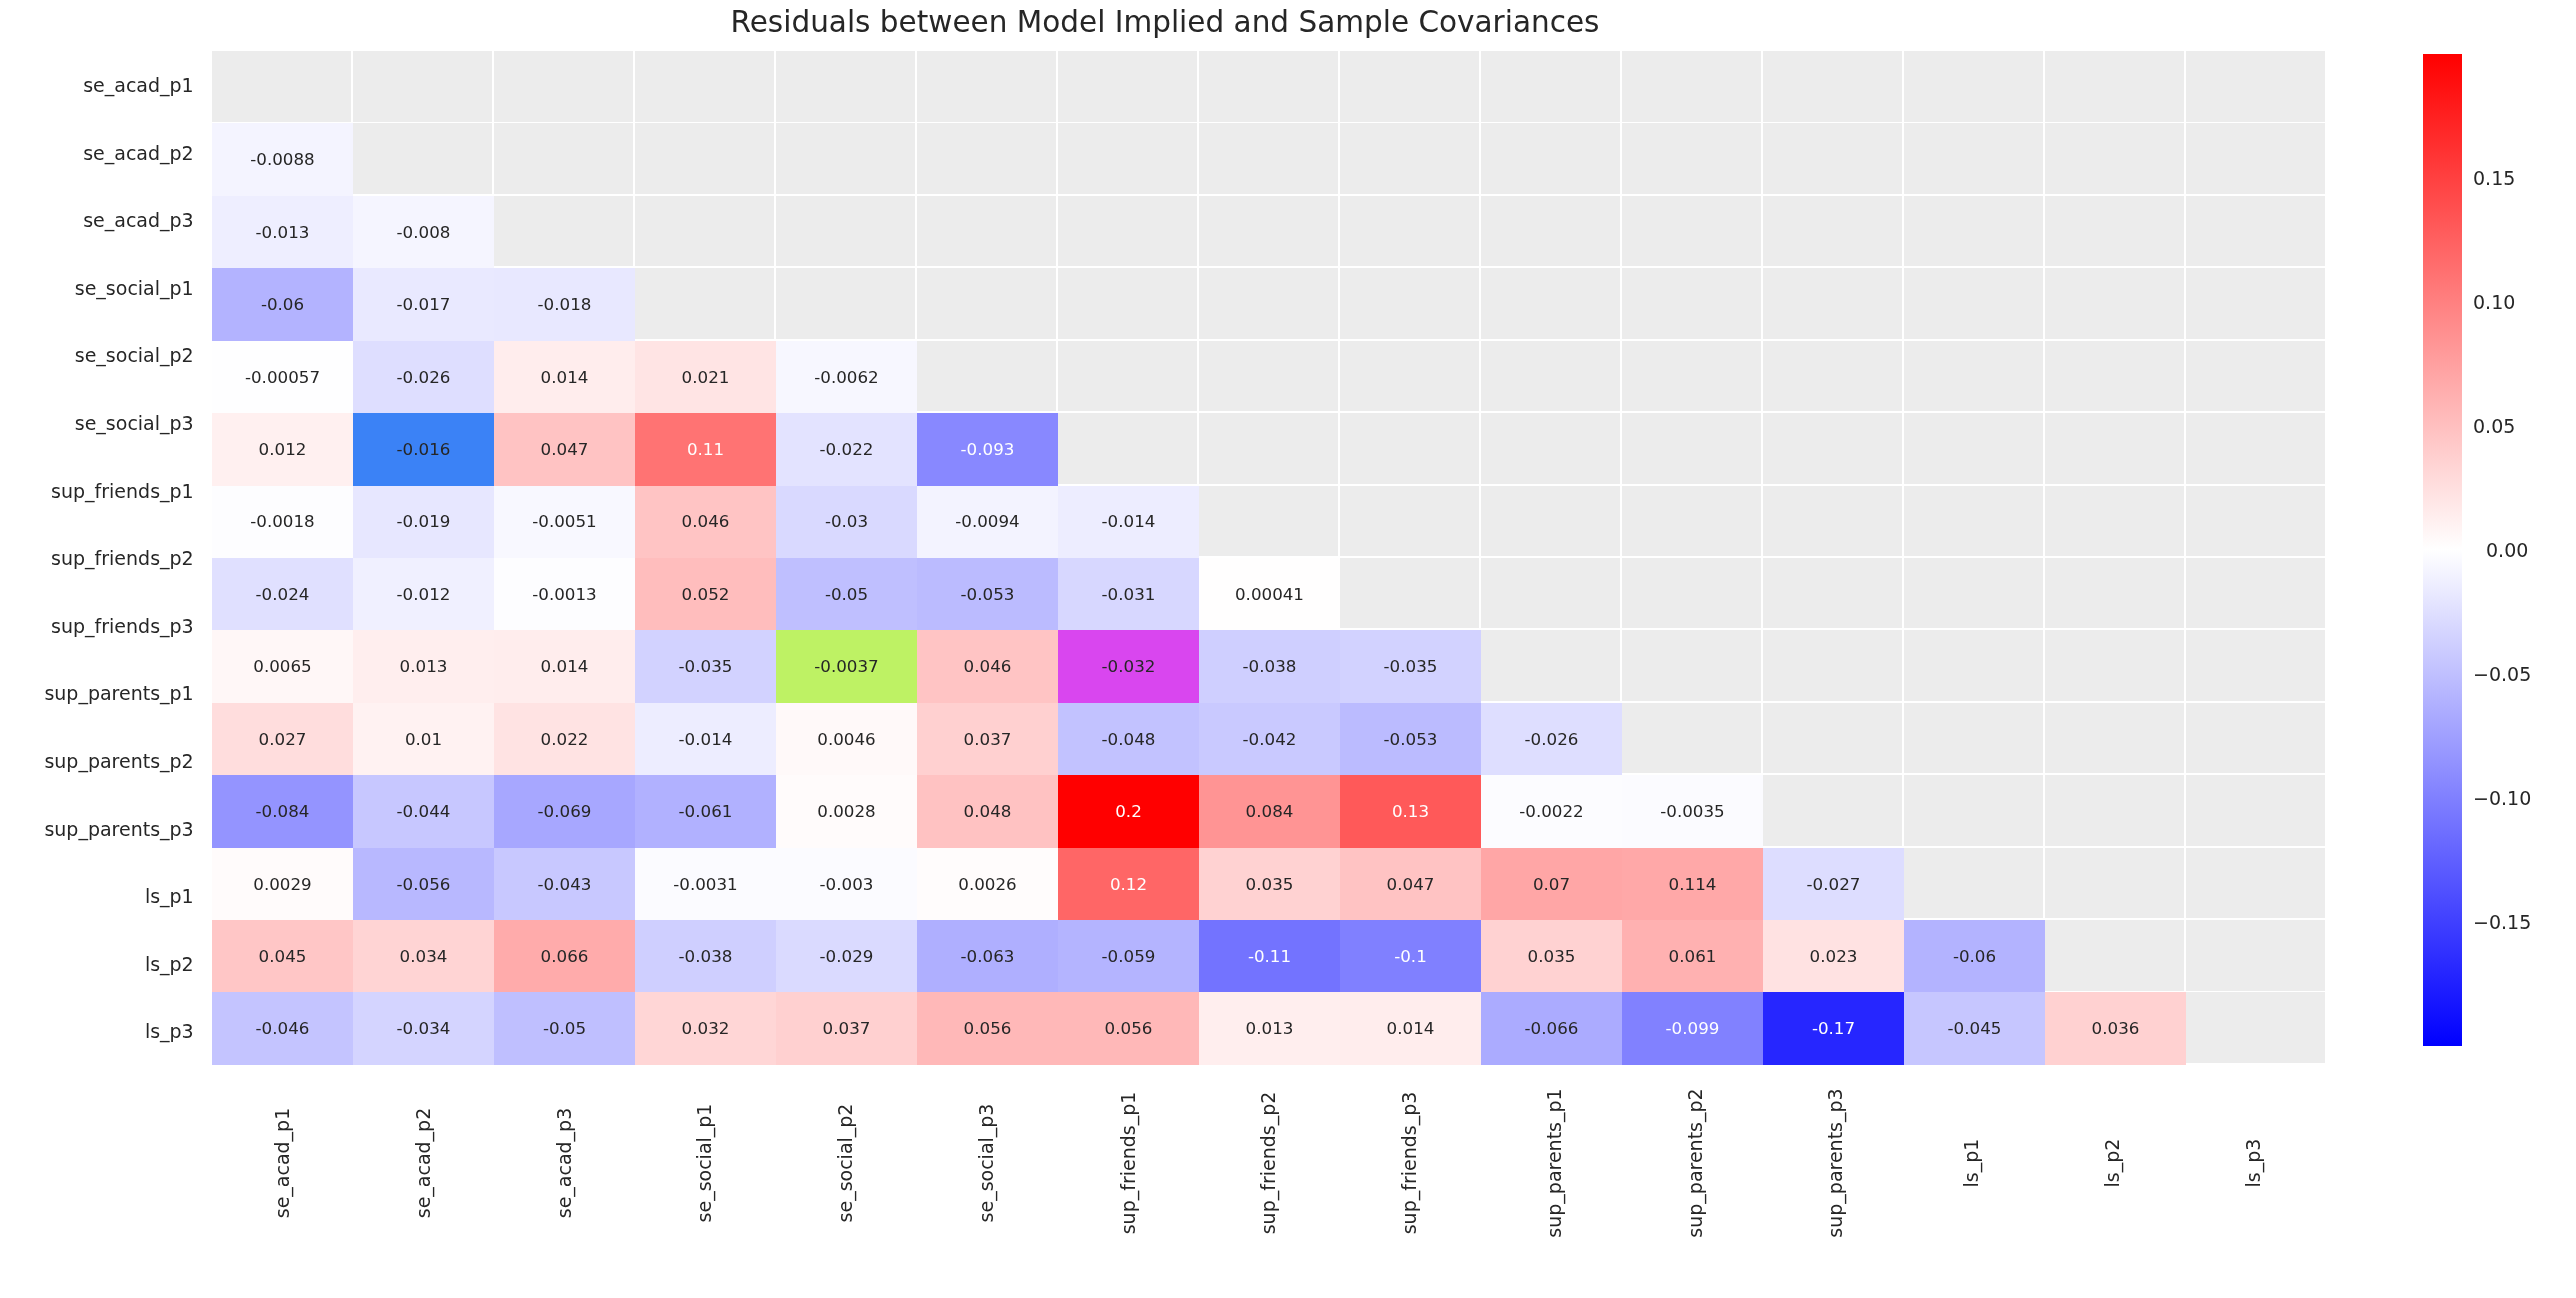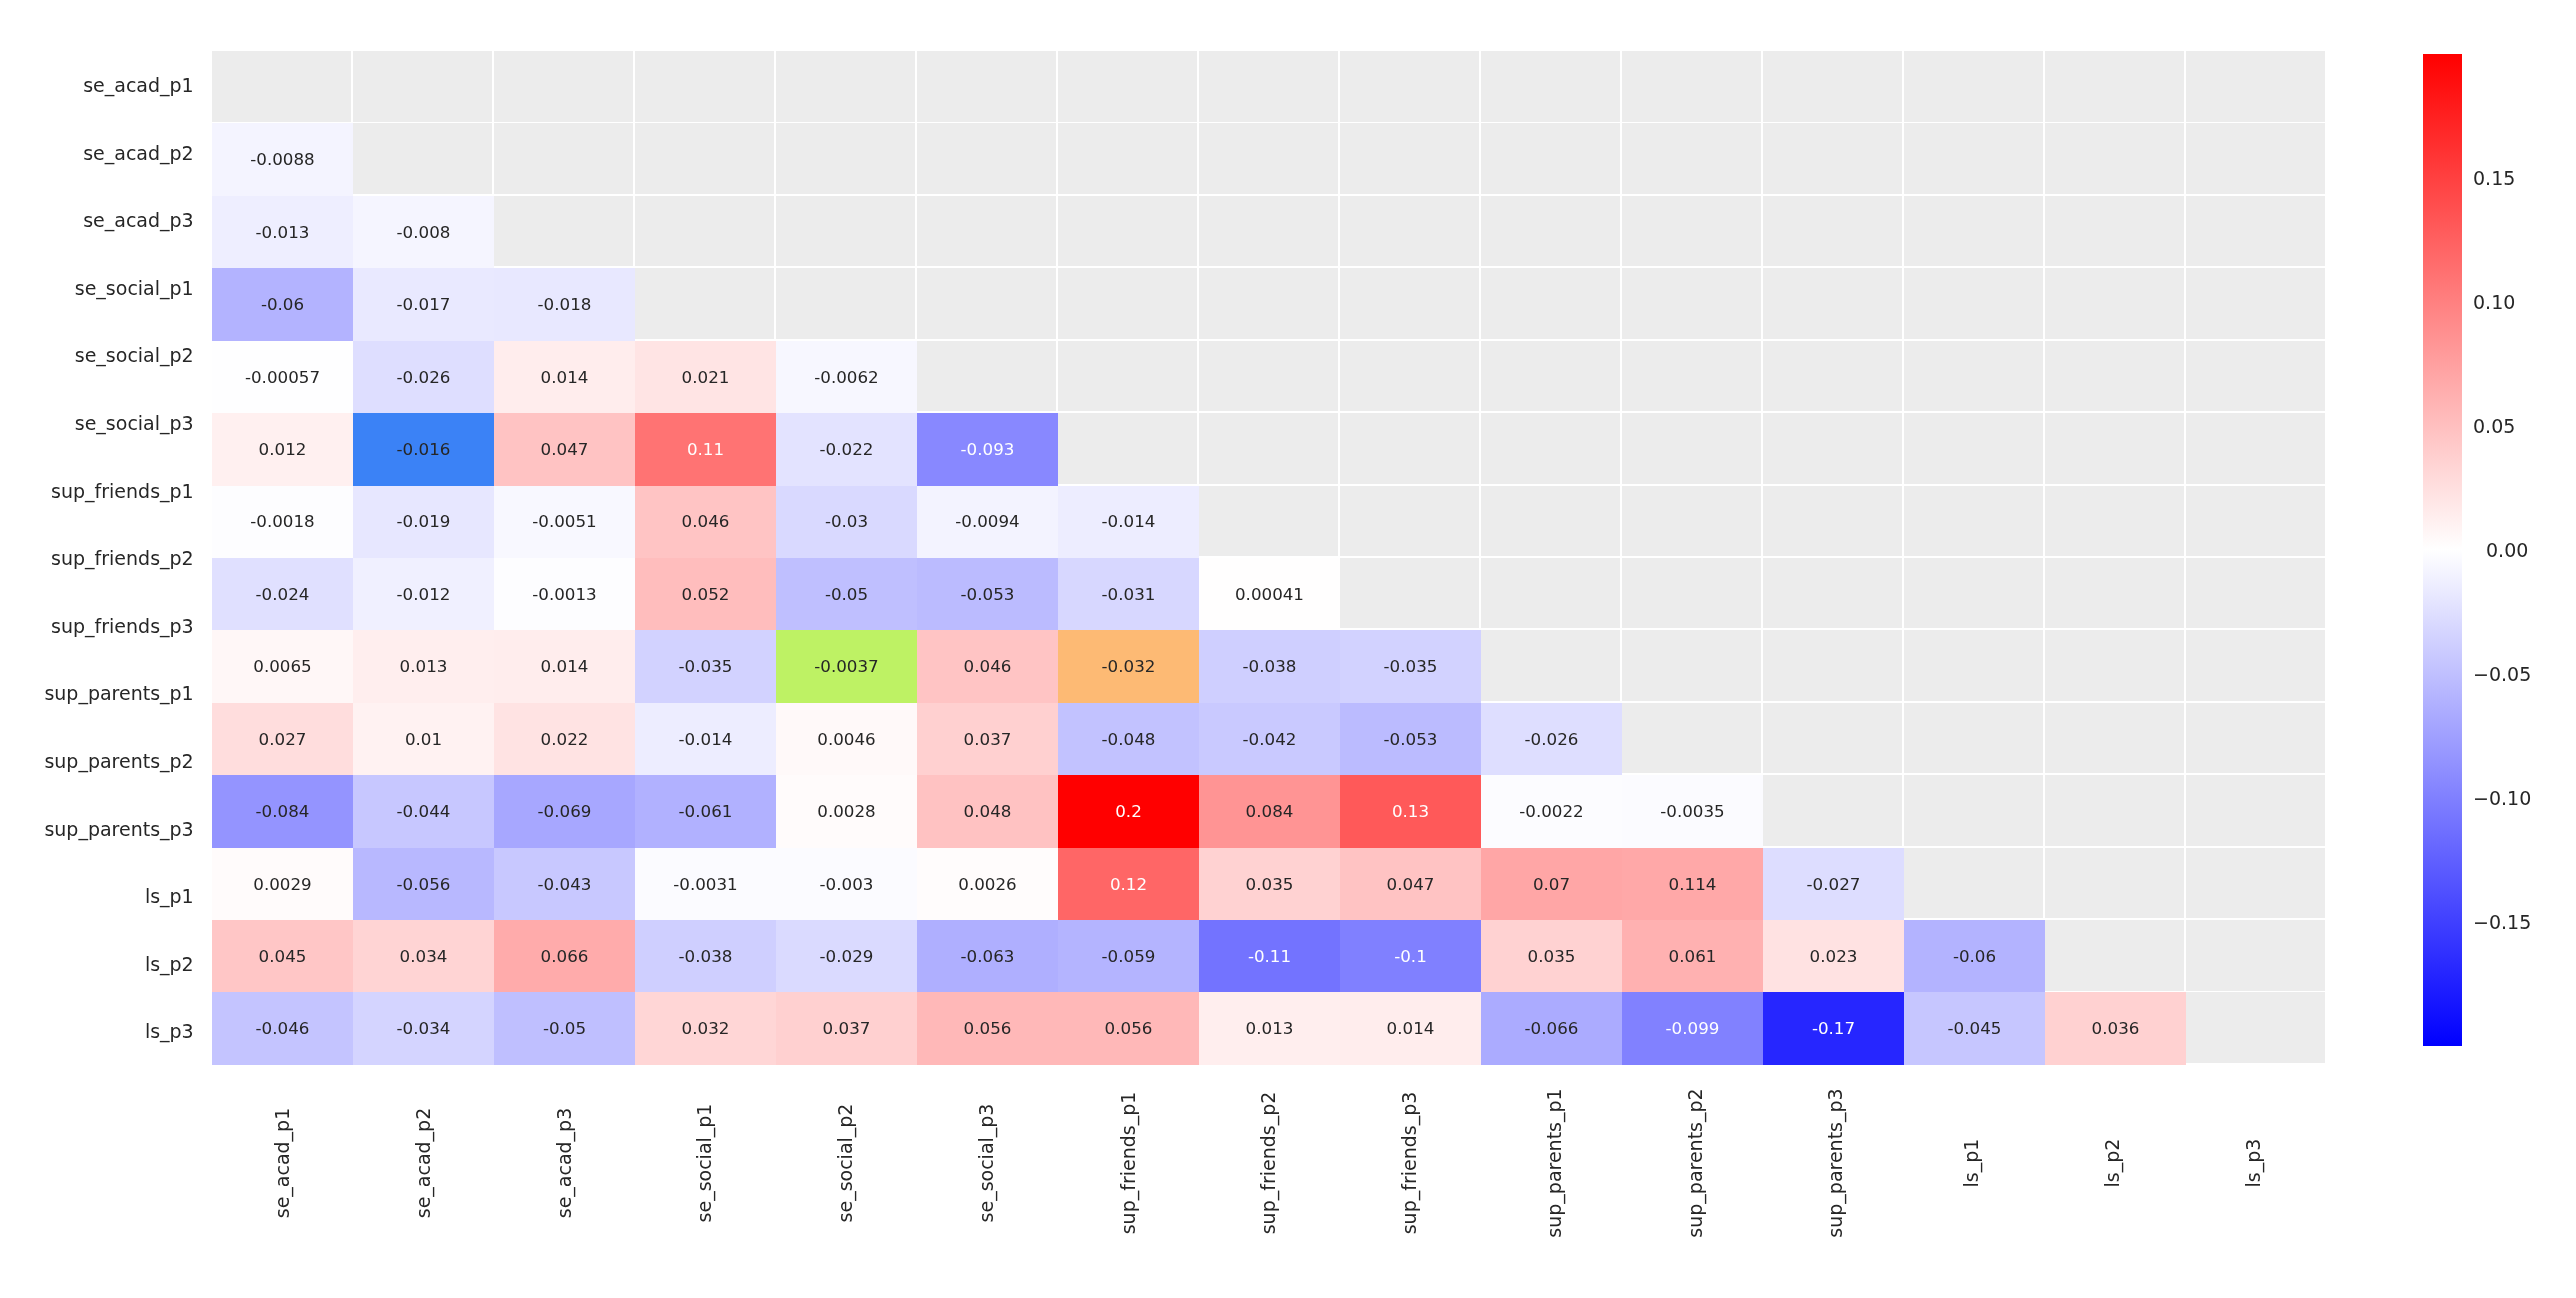--- a/index.html
+++ b/index.html
@@ -157,20 +157,21 @@
     white-space: nowrap;
     transform: translateY(-50%);
     font-family: "DejaVu Sans", sans-serif;
   }
 </style>
 </head>
 <body>
 
 <div id="figure">
 
+  <div id="chart-title">Residuals between Model Implied and Sample Covariances</div>
 
   <div id="ytick-col">
       <div class="ytick" style="top: 0px;">se_acad_p1</div>
       <div class="ytick" style="top: 68px;">se_acad_p2</div>
       <div class="ytick" style="top: 135px;">se_acad_p3</div>
       <div class="ytick" style="top: 203px;">se_social_p1</div>
       <div class="ytick" style="top: 270px;">se_social_p2</div>
       <div class="ytick" style="top: 338px;">se_social_p3</div>
       <div class="ytick" style="top: 406px;">sup_friends_p1</div>
       <div class="ytick" style="top: 473px;">sup_friends_p2</div>
@@ -322,21 +323,21 @@
             <td class="empty-cell"></td>
             <td class="empty-cell"></td>
           </tr>
           <tr>
             <td class="data-cell" style="background: rgb(255, 247, 247);">0.0065</td>
             <td class="data-cell" style="background: rgb(255, 238, 238);">0.013</td>
             <td class="data-cell" style="background: rgb(255, 237, 237);">0.014</td>
             <td class="data-cell" style="background: rgb(210, 210, 255);">-0.035</td>
             <td class="data-cell" style="background: #bef264;">-0.0037</td>
             <td class="data-cell" style="background: rgb(255, 196, 196);">0.046</td>
-            <td class="data-cell" style="background: #fdba74;">-0.032</td>
+            <td class="data-cell" style="background: #d946ef;">-0.032</td>
             <td class="data-cell" style="background: rgb(207, 207, 255);">-0.038</td>
             <td class="data-cell" style="background: rgb(210, 210, 255);">-0.035</td>
             <td class="empty-cell"></td>
             <td class="empty-cell"></td>
             <td class="empty-cell"></td>
             <td class="empty-cell"></td>
             <td class="empty-cell"></td>
             <td class="empty-cell"></td>
           </tr>
           <tr>

